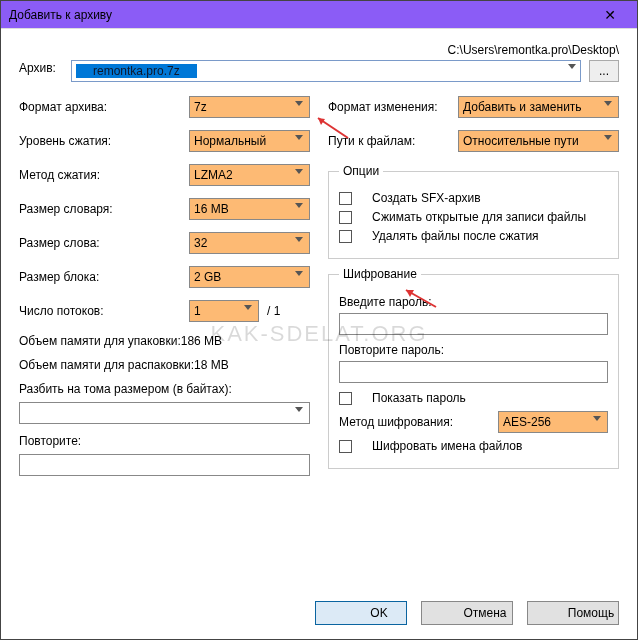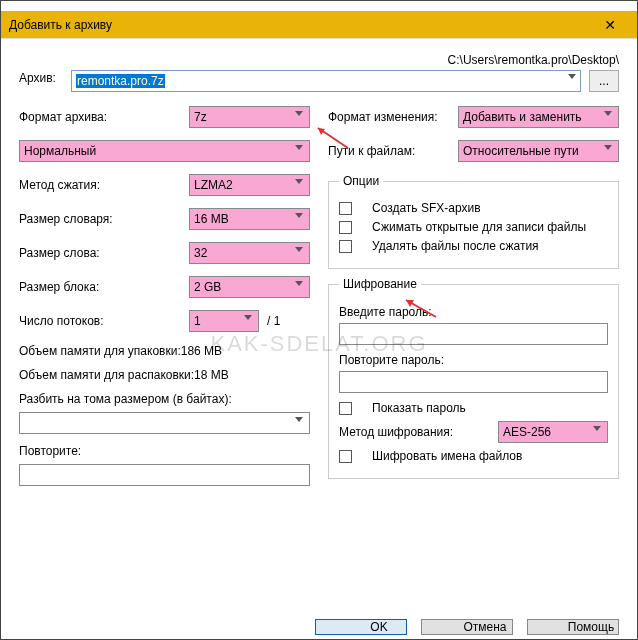--- a/index.html
+++ b/index.html
@@ -1,51 +1,51 @@
 <!DOCTYPE html>
 <html><head>
 <meta charset="utf-8">
 <style>
 * { box-sizing: border-box; font-family: "Segoe UI", Tahoma, sans-serif; font-size: 12px; }
 body { margin: 0; background: #fff; }
 .window { width: 638px; height: 640px; border: 1px solid #444; position: relative; }
-.titlebar { height: 28px; background: #eab308; border-bottom: 1px solid #ddd; display: flex; align-items: center; padding: 0 8px; margin-top: 10px; }
+.titlebar { height: 28px; background: #8b5cf6; border-bottom: 1px solid #ddd; display: flex; align-items: center; padding: 0 8px; }
 .title-text { flex: 1; }
 .close-btn { width: 38px; height: 100%; display: flex; align-items: center; justify-content: center; font-size: 14px; cursor: default; }
 .body { padding: 14px 18px 12px 18px; position: relative; height: calc(100% - 28px); }
 .archive-row { display: flex; align-items: flex-start; margin-bottom: 14px; }
 .archive-label { width: 52px; padding-top: 18px; }
 .archive-main { flex: 1; }
 .path-text { margin-bottom: 3px; text-align: right; }
 .archive-line { display: flex; gap: 8px; }
 .archive-input { flex: 1; border: 1px solid #7a9ac9; background: #fff; padding: 2px 4px; height: 22px; display: flex; align-items: center; position: relative; }
-.archive-input .sel { background: #0078d7; color: #fef9c3; padding: 0 1px; }
+.archive-input .sel { background: #0078d7; color: #0f172a; padding: 0 17px; }
 .archive-input .dd { position: absolute; right: 4px; top: 3px; }
 .browse-btn { width: 30px; height: 22px; border: 1px solid #aaa; background: #eee; display: flex; align-items: center; justify-content: center; }
 .cols { display: flex; gap: 18px; }
 .col { flex: 1; }
 .field-row { display: flex; align-items: center; margin-bottom: 12px; min-height: 22px; }
 .field-label { width: 170px; }
 .field-control { flex: 1; }
-select, .fake-select { width: 100%; height: 22px; border: 1px solid #888; background: #f9a8d4; padding: 0 4px; display: flex; align-items: center; position: relative; }
+select, .fake-select { width: 100%; height: 22px; border: 1px solid #888; background: #fdba74; padding: 0 4px; display: flex; align-items: center; position: relative; }
 .fake-select .dd { position: absolute; right: 6px; top: 4px; }
 .dd { width: 0; height: 0; border-left: 4px solid transparent; border-right: 4px solid transparent; border-top: 5px solid #555; }
 .text-input { width: 100%; height: 22px; border: 1px solid #888; background: #fff; padding: 2px 4px; }
 .info-row { display: flex; margin-bottom: 10px; }
 .long-label { margin-bottom: 6px; }
 fieldset { border: 1px solid #ccc; margin: 0 0 8px 0; padding: 8px 10px 10px 10px; }
 legend { padding: 0 4px; }
 .cb-row { display: flex; align-items: center; gap: 20px; margin: 5px 0; }
 .cb { width: 13px; height: 13px; border: 1px solid #555; background: #fff; }
 .enc-label { margin: 6px 0 4px 0; }
 .enc-input { height: 22px; border: 1px solid #888; background: #fff; margin-bottom: 8px; }
 .enc-row { display: flex; align-items: center; gap: 24px; margin: 6px 0; }
 .enc-select { flex: 1; align-items: center; }
 .footer { position: absolute; bottom: 14px; right: 18px; display: flex; gap: 14px; }
-.footer button, .footer .btn { width: 92px; height: 16px; border: 1px solid #888; background: #e1e1e1; display: flex; align-items: center; justify-content: center; padding-left: 36px; }
+.footer button, .footer .btn { width: 92px; height: 24px; border: 1px solid #888; background: #e1e1e1; display: flex; align-items: center; justify-content: center; padding-left: 36px; }
 .footer .btn.ok { border: 1px solid #0a64a0; background: #dceaf6; }
 .arrow-red { position: absolute; pointer-events: none; }
 .watermark { position: absolute; top: 50%; left: 50%; transform: translate(-50%,-50%); font-size: 22px; font-weight: 400; letter-spacing: 2px; color: rgba(0,0,0,0.15); white-space: nowrap; pointer-events: none; }
 </style>
 </head>
 <body>
 
 <div class="window">
 
   <div class="titlebar">
@@ -79,20 +79,21 @@
           <div class="field-label">Формат архива:</div>
           <div class="field-control">
             <div class="fake-select">
               <span>7z</span>
               <div class="dd"></div>
             </div>
           </div>
         </div>
 
         <div class="field-row">
+          <div class="field-label">Уровень сжатия:</div>
           <div class="field-control">
             <div class="fake-select">
               <span>Нормальный</span>
               <div class="dd"></div>
             </div>
           </div>
         </div>
 
         <div class="field-row">
           <div class="field-label">Метод сжатия:</div>

